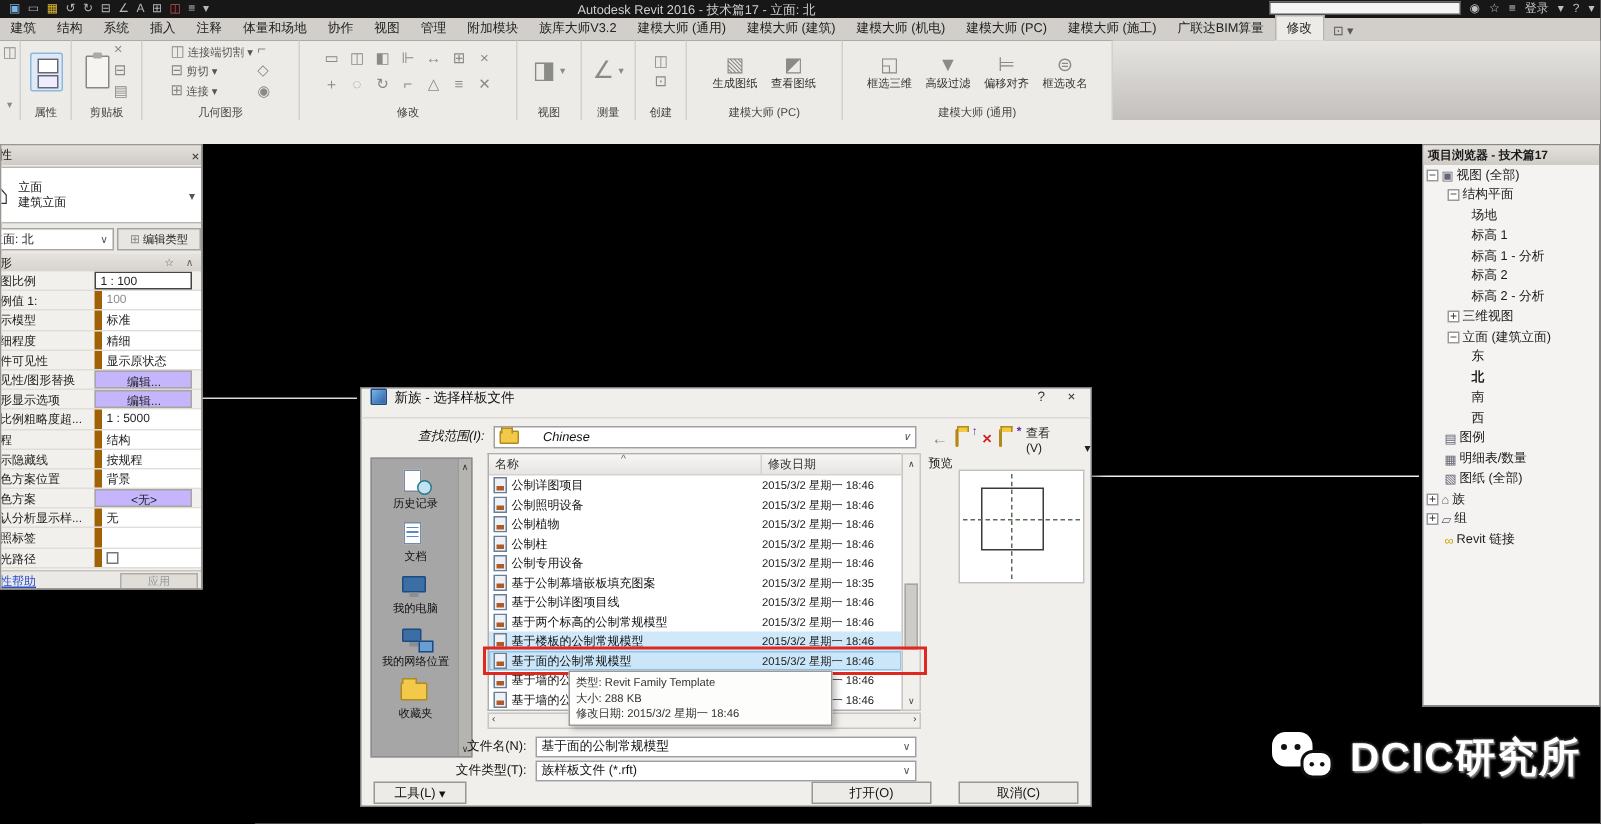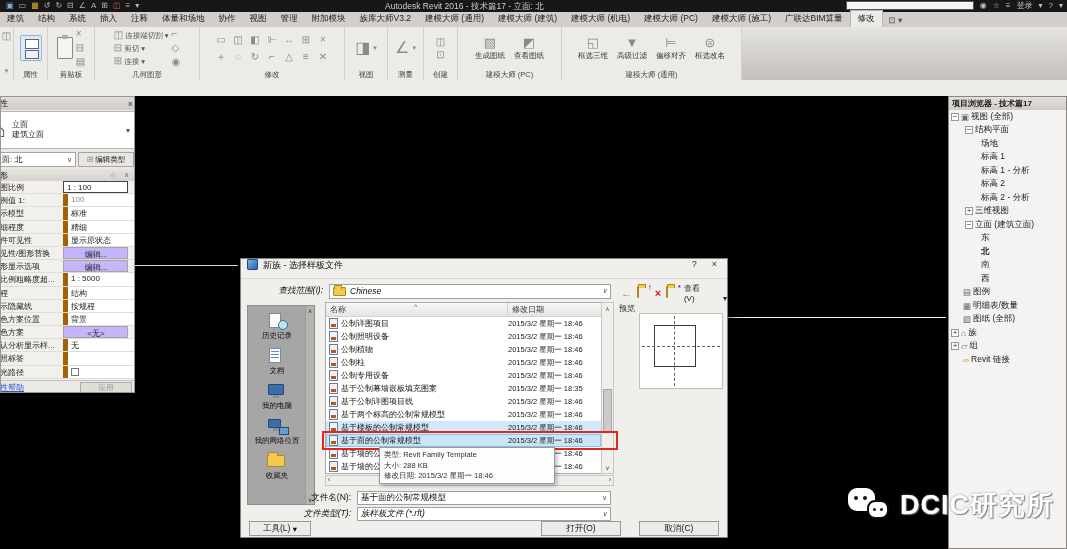--- a/index.html
+++ b/index.html
@@ -74,36 +74,36 @@
   .prow .pv.selbox { border:1.5px solid #444; margin:0 8px 0 0; }
   .prow .pv.dim { color:#8a8a8a; }
   .prow .pv.btn { background:#c4b5fd; border:1px solid #a8a5a0; text-align:center; margin-right:8px; }
   .prow .pv.cbx { background:#fff; }
   .cb { display:inline-block; width:8px; height:8px; border:1px solid #777; background:#fff; vertical-align:middle; }
   .pr-foot { height:14px; display:flex; align-items:center; padding:0 4px; background:#ebe9e5; border-top:1px solid #c8c5c0; }
   .pr-foot .hl { color:#2a4fd0; text-decoration:underline; }
   .pr-foot .apply { margin-left:auto; width:52px; height:11px; background:#e0ddd9; border:1px solid #b0ada8; color:#9a9a9a; text-align:center; font-size:7.5px; line-height:10px; }
 
   
-  #browser { position:absolute; left:948px; top:96px; width:119px; height:453px; background:#f4f3f1; border:1px solid #8a8782; font-size:8.5px; color:#1a1a1a; }
+  #browser { position:absolute; left:948px; top:96px; width:119px; height:375px; background:#f4f3f1; border:1px solid #8a8782; font-size:8.5px; color:#1a1a1a; }
   .bw-head { height:13px; background:linear-gradient(180deg,#e4e1dd,#cfccc7); font-weight:bold; font-size:8px; padding:1px 3px; white-space:nowrap; overflow:hidden; }
   .titem { display:flex; align-items:center; height:13.5px; white-space:nowrap; overflow:hidden; }
   .texp { width:8px; height:8px; border:1px solid #999; background:#fff; font-size:8px; line-height:6px; text-align:center; color:#333; margin-right:2px; flex:0 0 8px; }
   .tico { margin-right:2px; color:#667; font-size:8.5px; }
   .tico.gold { color:#c8a408; }
   .tlabel.bold { font-weight:bold; }
 
   
   #dialog { position:absolute; left:240px; top:258px; width:488px; height:280px; background:#f0efec; border:1px solid #7f7f7f; box-shadow:3px 3px 8px rgba(0,0,0,.5); font-size:8.5px; color:#111; }
   .dlg-title { height:20px; display:flex; align-items:flex-start; gap:5px; padding:0 6px; border-bottom:1px solid #dcd9d5; font-size:9px; }
   .dlg-ico { width:11px; height:11px; background:linear-gradient(135deg,#7ab4e8,#2a62a8); border:1px solid #1d4a80; border-radius:1px; }
   .dlg-title .q { margin-left:auto; color:#333; } .dlg-title .xx { margin:0 4px 0 10px; color:#333; }
   .lookin { position:absolute; left:0; top:22px; width:488px; height:20px; display:flex; align-items:center;font-style:italic; }
   .lookin .lbl { width:88px; text-align:right; padding-right:6px; }
-  .li-combo { width:282px; height:15px; background:#fff; border:1px solid #a0a0a0; display:flex; align-items:center; gap:4px; padding:0 3px; }
+  .li-combo { width:282px; height:15px; background:#fff; border:1px solid #a0a0a0; display:flex; align-items:center; gap:16px; padding:0 3px; }
   .li-combo .dd { margin-left:auto; color:#555; font-size:7px; }
   .minifolder { width:13px; height:9px; background:#f3c94a; border:1px solid #b08a20; border-radius:1px; position:relative; }
   .minifolder::before { content:""; position:absolute; left:0; top:-3px; width:6px; height:3px; background:#f3c94a; border:1px solid #b08a20; border-bottom:none; }
   .dlg-tools { position:absolute; left:380px; top:24px; display:flex; align-items:center; gap:5px; }
   .ti { font-size:11px; line-height:14px; }
   .ti.back { color:#7d8f9e; font-weight:bold; }
   .ti.del { color:#cc2222; font-weight:bold; }
   .fold-wrap { position:relative; width:15px; height:12px; }
   .fold-wrap .ov { position:absolute; right:-2px; top:-4px; font-size:8px; color:#6a28b0; font-weight:bold; }
   .viewbtn { display:flex; align-items:flex-end; gap:20px; font-size:8px; color:#222; }
@@ -704,21 +704,21 @@
       <span class="pv-v"></span>
     </div>
 
     <div class="fnrow" style="top:231px;">
       <span class="lbl">文件名(N):</span>
       <span class="fncombo">
         <span>基于面的公制常规模型</span>
         <span class="dd">∨</span>
       </span>
     </div>
-    <div class="fnrow" style="top:247px;font-style:italic;">
+    <div class="fnrow" style="top:247px;">
       <span class="lbl">文件类型(T):</span>
       <span class="fncombo">
         <span>族样板文件 (*.rft)</span>
         <span class="dd">∨</span>
       </span>
     </div>
 
     <span class="dbtn toolsbtn">
       <span>工具(L)</span>&nbsp;<span>▾</span>
     </span>

